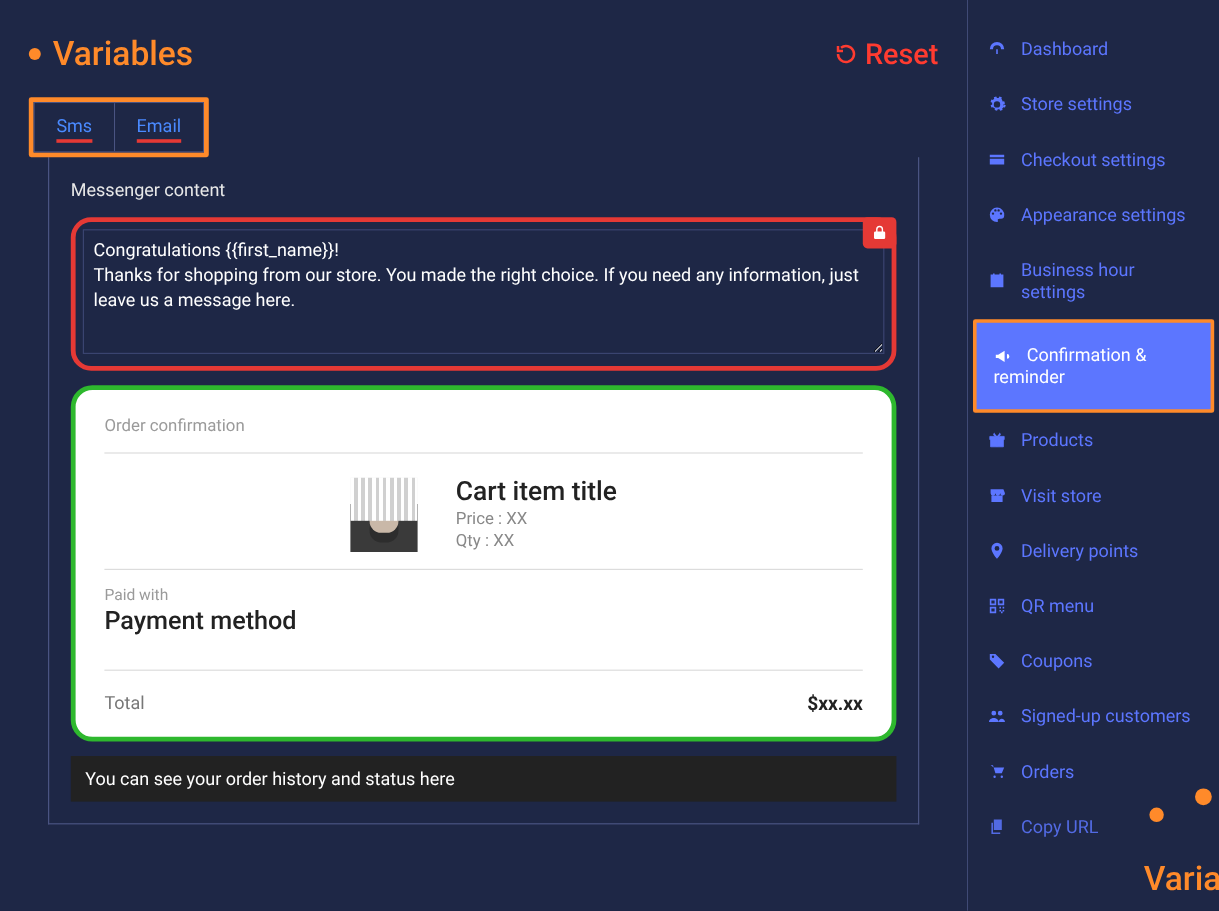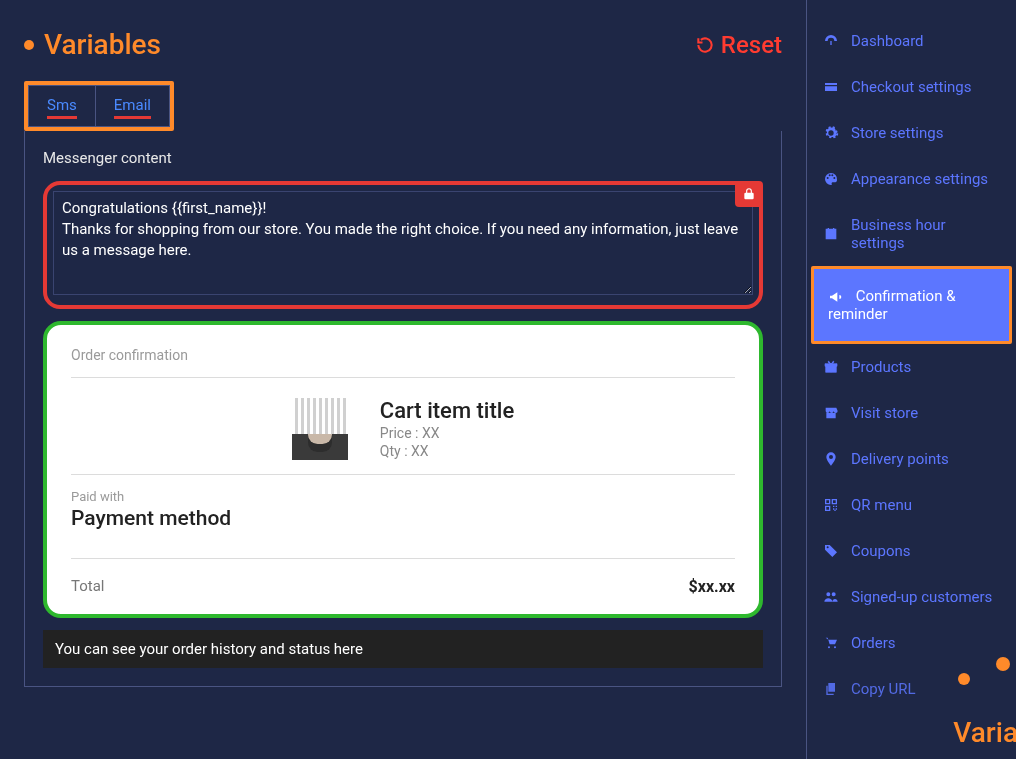--- a/index.html
+++ b/index.html
@@ -77,21 +77,21 @@
   .tab::after {
     content: '';
     position: absolute;
     bottom: 7px;
     left: 18px;
     right: 18px;
     height: 3px;
     background: #e53935;
   }
   .panel {
-    margin: 0 24px;
+    margin: 0 40px;
     border: 1px solid #4a5482;
     border-top: none;
     padding: 18px;
   }
   .section-label {
     color: #e8e8e8;
     font-size: 15px;
     margin-bottom: 14px;
   }
   .editor-box {
@@ -323,32 +323,32 @@
     <span class="side-icon">
         <svg viewBox="0 0 24 24">
           <path d="M12 3a9 9 0 0 0-9 9h4a5 5 0 1 1 10 0h4a9 9 0 0 0-9-9zm-1 9h2v6h-2z"></path>
         </svg>
       </span>
     <span class="side-label">Dashboard</span>
   </div>
   <div class="side-item">
     <span class="side-icon">
         <svg viewBox="0 0 24 24">
+          <path d="M12 8a4 4 0 1 0 0 8 4 4 0 0 0 0-8zm9 4l2 1-1 3-2-.5a8 8 0 0 1-1.5 1.5l.5 2-3 1-1-2a8 8 0 0 1-2 0l-1 2-3-1 .5-2A8 8 0 0 1 7 15.5L5 16l-1-3 2-1a8 8 0 0 1 0-2l-2-1 1-3 2 .5A8 8 0 0 1 8.5 5L8 3l3-1 1 2a8 8 0 0 1 2 0l1-2 3 1-.5 2A8 8 0 0 1 19 8.5l2-.5 1 3-2 1a8 8 0 0 1 0 2z"></path>
+        </svg>
+      </span>
+    <span class="side-label">Store settings</span>
+  </div>
+  <div class="side-item">
+    <span class="side-icon">
+        <svg viewBox="0 0 24 24">
           <path d="M3 6h18v3H3zM3 11h18v7H3z"></path>
         </svg>
       </span>
     <span class="side-label">Checkout settings</span>
-  </div>
-  <div class="side-item">
-    <span class="side-icon">
-        <svg viewBox="0 0 24 24">
-          <path d="M12 8a4 4 0 1 0 0 8 4 4 0 0 0 0-8zm9 4l2 1-1 3-2-.5a8 8 0 0 1-1.5 1.5l.5 2-3 1-1-2a8 8 0 0 1-2 0l-1 2-3-1 .5-2A8 8 0 0 1 7 15.5L5 16l-1-3 2-1a8 8 0 0 1 0-2l-2-1 1-3 2 .5A8 8 0 0 1 8.5 5L8 3l3-1 1 2a8 8 0 0 1 2 0l1-2 3 1-.5 2A8 8 0 0 1 19 8.5l2-.5 1 3-2 1a8 8 0 0 1 0 2z"></path>
-        </svg>
-      </span>
-    <span class="side-label">Store settings</span>
   </div>
   <div class="side-item">
     <span class="side-icon">
         <svg viewBox="0 0 24 24">
           <path d="M12 3a9 9 0 0 0 0 18c1 0 1.5-1 1-2s.5-2 2-2h2a4 4 0 0 0 4-4 9 9 0 0 0-9-10zM7 12a1.5 1.5 0 1 1 0-3 1.5 1.5 0 0 1 0 3zm3-4a1.5 1.5 0 1 1 0-3 1.5 1.5 0 0 1 0 3zm4 0a1.5 1.5 0 1 1 0-3 1.5 1.5 0 0 1 0 3zm3 4a1.5 1.5 0 1 1 0-3 1.5 1.5 0 0 1 0 3z"></path>
         </svg>
       </span>
     <span class="side-label">Appearance settings</span>
   </div>
   <div class="side-item">

